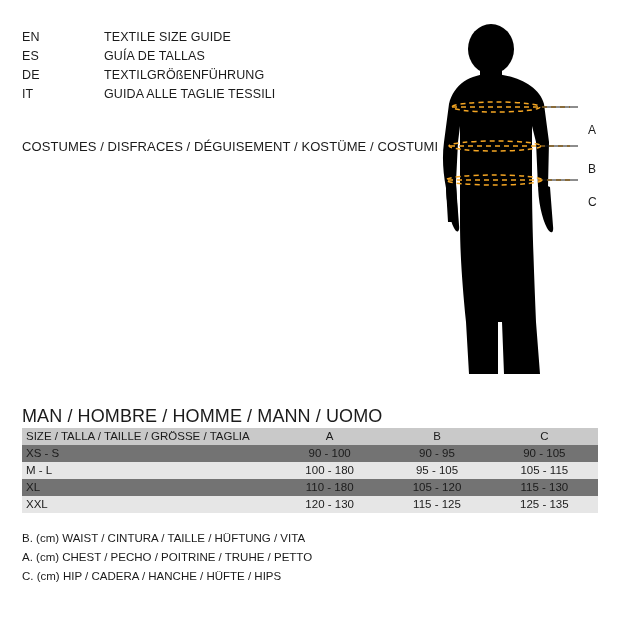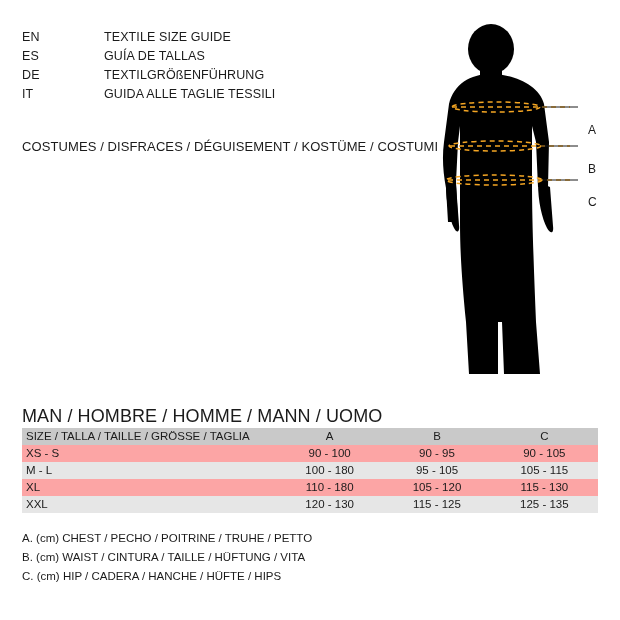--- a/index.html
+++ b/index.html
@@ -99,21 +99,21 @@
   table.size-table th.first,
   table.size-table td.first {
     text-align: left;
     padding-left: 4px;
     width: 250px;
   }
   thead tr {
     background: #c9c9c9;
   }
   tbody tr.odd {
-    background: #fca5a5;
+    background: #737373;
   }
   tbody tr.even {
     background: #e6e6e6;
     border-radius: 7px;
   }
 
   .legend {
     position: absolute;
     left: 22px;
     top: 529px;
@@ -239,18 +239,18 @@
       <tr class="even">
         <td class="first">XXL</td>
         <td>120 - 130</td>
         <td>115 - 125</td>
         <td>125 - 135</td>
       </tr>
     </tbody>
   </table>
 
   <div class="legend">
+    <div>B. (cm) WAIST / CINTURA / TAILLE / HÜFTUNG / VITA</div>
     <div>A. (cm) CHEST / PECHO / POITRINE / TRUHE / PETTO</div>
-    <div>B. (cm) WAIST / CINTURA / TAILLE / HÜFTUNG / VITA</div>
     <div>C. (cm) HIP / CADERA / HANCHE / HÜFTE / HIPS</div>
   </div>
 
 </div>
 
 </body></html>

